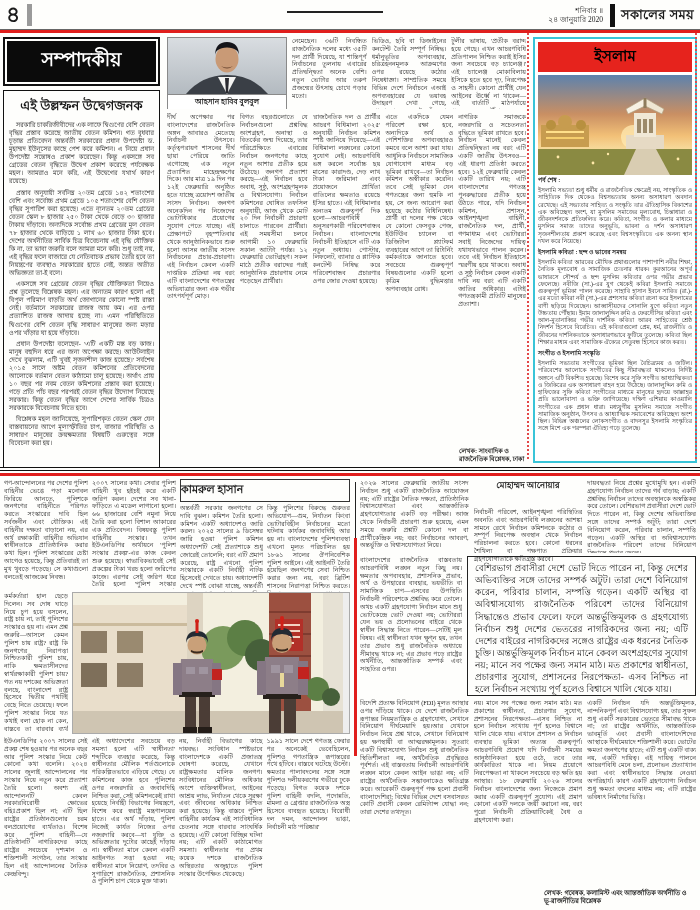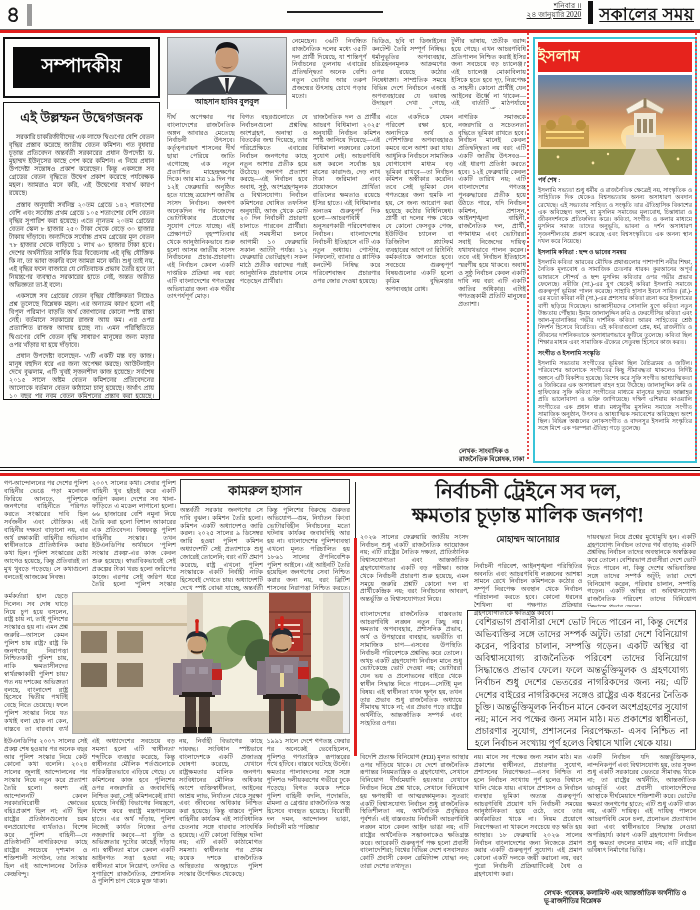--- a/index.html
+++ b/index.html
@@ -6,56 +6,56 @@
   html,body{background:#e8e8e8;}
   body{font-family:"Liberation Serif","DejaVu Serif",serif;color:#1a1a1a;}
   .page{width:700px;height:910px;background:#fefefc;position:relative;overflow:hidden;margin:0 auto;}
 
   
   .hdr{display:flex;align-items:center;height:28px;padding:2px 6px 0 6px;position:relative;}
   .pgnum{font-size:22px;font-weight:bold;line-height:1;}
   .hdr-bar{width:5px;height:22px;background:#9a9a9a;margin:0 8px 0 7px;}
   .hdr-sec{font-size:21px;font-weight:800;letter-spacing:.5px;line-height:1;font-family:"Liberation Sans",sans-serif;}
   .hdr-centerline{position:absolute;left:287px;top:11px;width:96px;height:2px;background:#222;}
-  .hdr-right{margin-left:auto;display:flex;align-items:flex-start;text-decoration:underline;}
+  .hdr-right{margin-left:auto;display:flex;align-items:center;}
   .hdr-date{text-align:right;font-size:7.5px;line-height:1.25;margin-right:7px;}
   .hdr-mastbar{width:5px;height:23px;background:#111;margin-right:6px;}
-  .hdr-mast{font-size:17px;font-weight:900;font-family:"Liberation Sans",sans-serif;letter-spacing:.3px;}
+  .hdr-mast{font-size:13px;font-weight:900;font-family:"Liberation Sans",sans-serif;letter-spacing:.3px;}
   .rule-gray{height:1px;background:#666;margin-top:1px;}
   .rule-red{height:3px;background:#e01e1c;}
 
   
   .top{display:flex;gap:5px;padding:4px 3px 0 3px;height:432px;position:relative;}
   .vdot{position:absolute;top:0;bottom:6px;width:0;border-left:2px dotted #e34848;}
   .vdot1{left:527px;} .vdot2{left:695px;}
 
   
   .editorial{width:157px;flex:none;}
-  .ed-banner{border:2px solid #111;padding:8px;font-family:Liberation Mono, monospace;}
+  .ed-banner{border:2px solid #111;padding:2px;font-family:Liberation Mono, monospace;}
   .ed-banner-inner{background:#0b0b0b;color:#fff;text-align:center;font-size:19px;font-weight:bold;padding:4px 0 5px;}
-  .ed-box{border:1px solid #111;margin-top:4px;padding:4px 5px;height:298px;overflow:hidden;}
+  .ed-box{border:1px solid #111;margin-top:4px;padding:4px 5px;height:378px;overflow:hidden;}
   .ed-head{font-size:13px;font-weight:bold;text-align:center;margin:1px 0 4px;}
   .ed-box p{font-size:6.4px;line-height:1.26;text-align:justify;margin-bottom:3px;text-indent:7px;}
 
   
   .main-art{flex:1;position:relative;padding:0 2px;min-width:0;}
   .main-head{font-size:26px;font-weight:bold;text-align:center;line-height:1.12;margin:1px 0 6px;}
   .col{font-size:6.3px;line-height:1.24;text-align:justify;overflow:hidden;word-break:break-word;}
   .main-top{display:flex;gap:5px;height:72px;margin-bottom:4px;}
   .photo-card{width:120px;flex:none;border:1px solid #8a8a8a;background:#c2410c;}
   .photo-card svg{display:block;}
   .photo-cap{border-top:1px solid #8a8a8a;background:#fff;font-size:7.5px;font-weight:bold;text-align:center;padding:1px 0;}
   .main-top .col{flex:1;}
   .main-cols{display:flex;gap:5px;height:272px;}
   .main-cols .col{flex:1;}
   .main-credit{position:absolute;right:3px;bottom:2px;width:66px;font-size:6.4px;font-weight:bold;background:#fefefc;line-height:1.25;}
 
   
   .islam{width:164px;flex:none;border:2px solid #38c4d8;padding:3px;height:426px;overflow:hidden;background:#fff;}
-  .islam-banner{background:#e6231d;color:#fef9c3;font-weight:bold;text-align:left;font-size:15px;padding:2px 0 3px;}
+  .islam-banner{background:#e6231d;color:#000000;font-weight:bold;text-align:center;font-size:15px;padding:2px 0 3px;}
   .islam-photo{margin-top:3px;height:100px;overflow:hidden;}
   .islam-head{font-size:11.5px;font-weight:bold;text-align:center;margin:3px 0 2px;}
   .islam .kick{font-size:6.2px;font-weight:bold;margin-bottom:1px;}
   .islam p{font-size:5.9px;line-height:1.23;text-align:justify;margin-bottom:2px;}
   .islam .sub{font-size:6.1px;font-weight:bold;margin:1px 0;}
 
   
   .band{padding:2px 0 0;}
   .band .b1{height:1px;background:#111;margin-bottom:2px;}
   .band .b2{height:1px;background:#111;margin-bottom:2px;}
@@ -64,21 +64,21 @@
   
   .bottom{display:flex;gap:10px;padding:3px 4px 0 4px;height:432px;position:relative;}
   .bdiv-black{position:absolute;left:355px;top:6px;width:1px;height:56px;background:#222;}
   .bdiv-red{position:absolute;left:354px;top:62px;width:2.5px;height:218px;background:#e01e1c;}
 
   .police{width:346px;flex:none;}
   .pol-head{font-size:21px;font-weight:bold;text-align:center;margin:1px 0 5px;}
   .pol-top{display:flex;gap:4px;height:110px;}
   .pol-top .colA{width:84px;flex:none;}
   .pol-right{flex:1;min-width:0;}
-  .byline-box{border:1px solid #333;text-align:center;font-weight:bold;font-size:13px;padding:1px 0;margin-bottom:2px;}
+  .byline-box{border:1px solid #333;font-weight:bold;font-size:11px;padding:1px 0;margin-bottom:2px;}
   .pol-right-cols{display:flex;gap:4px;height:92px;}
   .pol-right-cols .col{flex:1;}
   .pol-photo-row{display:flex;gap:4px;height:142px;margin:3px 0;}
   .pol-photo-row .colS{width:64px;flex:none;}
   .pol-photo{flex:1;border:1px solid #aaa;overflow:hidden;background:#eee;}
   .pol-bottom{display:flex;gap:4px;height:158px;}
   .pol-bottom .col{flex:1;}
 
   .elec{flex:1;position:relative;min-width:0;}
   .elec-head{font-size:20px;font-weight:bold;text-align:center;line-height:1.22;margin:0 0 5px;}
@@ -305,24 +305,20 @@
         <div class="col">এই অধ্যাদেশের সবচেয়ে বড় সমস্যা হলো এটি 'স্বাধীনতা' শব্দটিকে ব্যবহার করেছে, কিন্তু স্বাধীনতার মৌলিক শর্তগুলোকে পরিকল্পিতভাবে এড়িয়ে গেছে। যে কমিশনের কাজ হবে পুলিশের ওপর নজরদারি ও জবাবদিহি নিশ্চিত করা, সেই কমিশনকেই রাখা হয়েছে নির্বাহী বিভাগের নিয়ন্ত্রণে, বিশেষ করে স্বরাষ্ট্র মন্ত্রণালয়ের হাতে। এর অর্থ দাঁড়ায়, পুলিশ নিজেই কার্যত নিজের ওপর নজরদারি করবে—যা যুক্তি ও অভিজ্ঞতার দুটোর কাছেই দাঁড়ায় না। স্বাধীনতা মানে কেবল একটি আইনগত সত্তা হওয়া নয়; স্বাধীনতা মানে নিয়োগ, তদবির ও সুপারিশে রাজনৈতিক, প্রশাসনিক ও পুলিশি চাপ থেকে মুক্ত থাকা।</div>
         <div class="col">নয়, নির্বাহী বিভাগের কাছে দায়বদ্ধ। সংবিধান স্পষ্টভাবে বাংলাদেশকে একটি প্রজাতন্ত্র ঘোষণা করেছে, যেখানে রাষ্ট্রক্ষমতার মালিক জনগণ। সংবিধানের মৌলিক অধিকার অংশে ব্যক্তিস্বাধীনতা, আইনের আশ্রয় লাভ, নির্যাতন থেকে সুরক্ষা এবং জীবনের অধিকার নিশ্চিত করা হয়েছে। কিন্তু বাস্তবে পুলিশ বাহিনীর কার্যক্রম এই সাংবিধানিক চেতনার সঙ্গে বারবার সাংঘর্ষিক হয়েছে। এটি কোনো বিচ্ছিন্ন ঘটনা নয়; এটি একটি কাঠামোগত সমস্যা। স্বাধীনতার পর প্রথম কয়েক দশকে রাজনৈতিক অস্থিরতার অজুহাতে পুলিশ সংস্কার উপেক্ষিত থেকেছে।</div>
         <div class="col">১৯৯১ সালে দেশে গণতন্ত্র ফেরার পর অনেকেই ভেবেছিলেন, পুলিশও গণতান্ত্রিক রূপান্তরের পথে হাঁটবে। বাস্তবে ঘটেছে উল্টো। ক্ষমতার পালাবদলের সঙ্গে সঙ্গে পুলিশও দলীয়করণের গভীরে ঢুকে পড়েছে। বিগত কয়েক দশকে পুলিশ বাহিনী বদলি, পদোন্নতি, মামলা ও গ্রেপ্তার রাজনৈতিক অস্ত্র হিসেবে ব্যবহৃত হয়েছে। বিরোধী দল দমন, আন্দোলন ভাঙা, নির্বাচনী মাঠ 'পরিষ্কার'</div>
       </div>
     </div>
 
     <div class="bdiv-black"></div>
     <div class="bdiv-red"></div>
 
     <div class="elec">
-      <div class="elec-head">
-        <span style="display:block;">নির্বাচনী ট্রেইনে সব দল,</span>
-        <span style="display:block;">ক্ষমতার চূড়ান্ত মালিক জনগণ!</span>
-      </div>
       <div class="elec-top">
         <div class="col">২০২৬ সালের ফেব্রুয়ারি জাতীয় সংসদ নির্বাচন শুধু একটি রাজনৈতিক আয়োজন নয়; এটি রাষ্ট্রের নৈতিক দক্ষতা, প্রাতিষ্ঠানিক বিশ্বাসযোগ্যতা এবং আন্তর্জাতিক গ্রহণযোগ্যতার একটি বড় পরীক্ষা। আজ থেকে নির্বাচনী প্রচারণা শুরু হয়েছে, এমন সময়ে জরুরি প্রশ্নটি কোনো দল বা প্রার্থীকেন্দ্রিক নয়; বরং নির্বাচনের আবরণ, অন্তর্ভুক্তি ও বিশ্বাসযোগ্যতা নিয়ে।</div>
         <div style="flex:1;min-width:0;">
           <div class="elec-byline">মোহাম্মদ আনোয়ার</div>
           <div class="col" style="height:58px;">নির্বাচনী পরিবেশ, আইনশৃঙ্খলা পরিস্থিতির অবনতি এবং আচরণবিধি লঙ্ঘনের আশঙ্কা সামনে রেখে নির্বাচন কমিশনকে কঠোর ও সম্পূর্ণ নিরপেক্ষ অবস্থান থেকে নির্বাচন পরিচালনা করতে হবে। কোনো ধরনের শৈথিল্য বা পক্ষপাত প্রক্রিয়ার গ্রহণযোগ্যতাকে ক্ষতিগ্রস্ত করবে।</div>
         </div>
         <div class="col">দায়বদ্ধতা নিয়ে প্রশ্নের মুখোমুখি হন। একটি গ্রহণযোগ্য নির্বাচন তাদের গর্ব বাড়ায়; একটি প্রশ্নবিদ্ধ নির্বাচন তাদের অবস্থানকে অস্বস্তিকর করে তোলে। বেশিরভাগ প্রবাসীরা দেশে ভোট দিতে পারেন না, কিন্তু দেশের অভিব্যক্তির সঙ্গে তাদের সম্পর্ক অটুট; তারা দেশে বিনিয়োগ করেন, পরিবার চালান, সম্পত্তি গড়েন। একটি অস্থির বা অবিশ্বাসযোগ্য রাজনৈতিক পরিবেশ তাদের বিনিয়োগ সিদ্ধান্তে প্রভাব ফেলে।</div>
       </div>
       <div class="elec-mid">
         <div class="col colM">বাংলাদেশের রাজনৈতিক বাস্তবতায় আচরণবিধি লঙ্ঘন নতুন কিছু নয়। ক্ষমতার অপব্যবহার, প্রশাসনিক প্রভাব, অর্থ ও উপহারের ব্যবহার, ভয়ভীতি বা সামাজিক চাপ—এসবের উপস্থিতি নির্বাচনী পরিবেশকে প্রশ্নবিদ্ধ করে তোলে। অথচ একটি গ্রহণযোগ্য নির্বাচন মানে শুধু ভোটকেন্দ্রে ভোট দেওয়া নয়; ভোটাররা যেন ভয় ও প্রলোভনের বাইরে থেকে স্বাধীন সিদ্ধান্ত নিতে পারেন—সেটিই মূল বিষয়। এই স্বাধীনতা যখন ক্ষুণ্ন হয়, তখন তার প্রভাব শুধু রাজনৈতিক অধ্যায়ে সীমাবদ্ধ থাকে না; এর প্রভাব পড়ে রাষ্ট্রের অর্থনীতি, আন্তর্জাতিক সম্পর্ক এবং সংহতির ওপর।</div>

